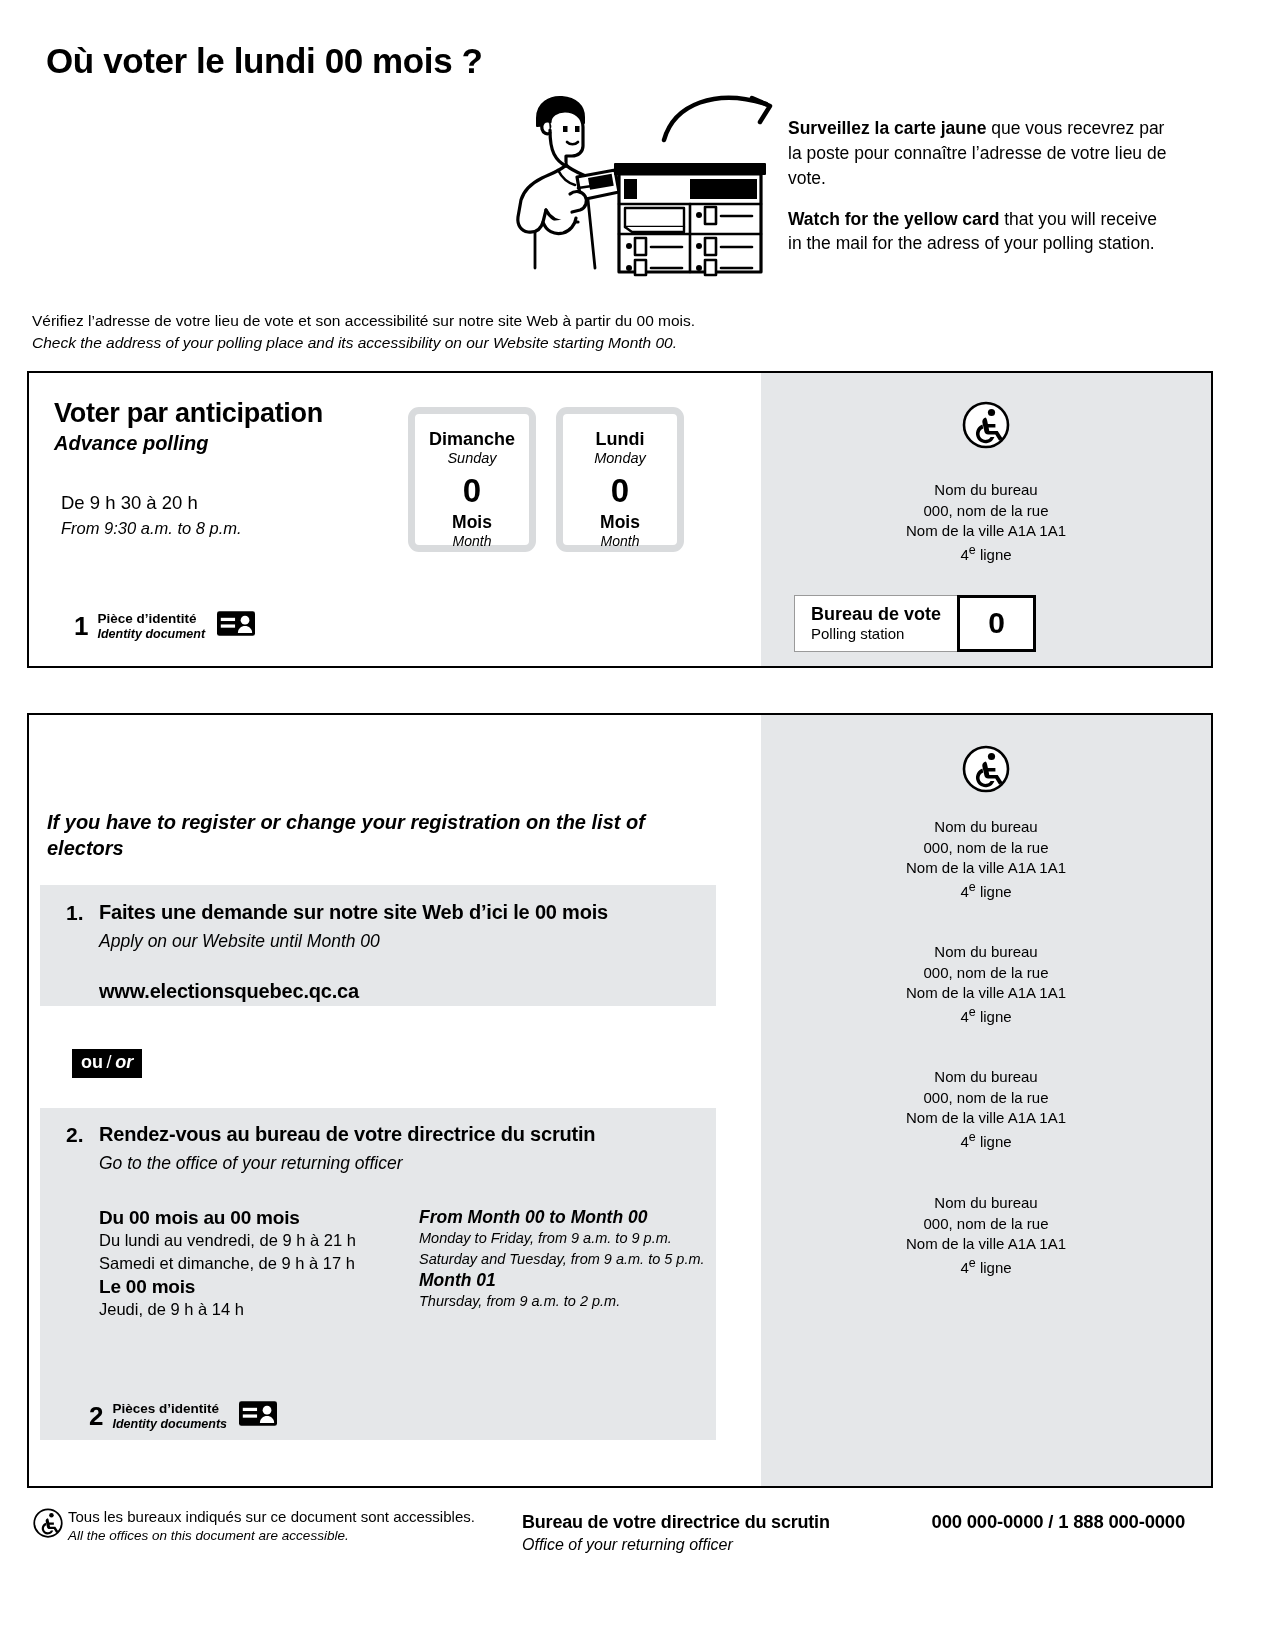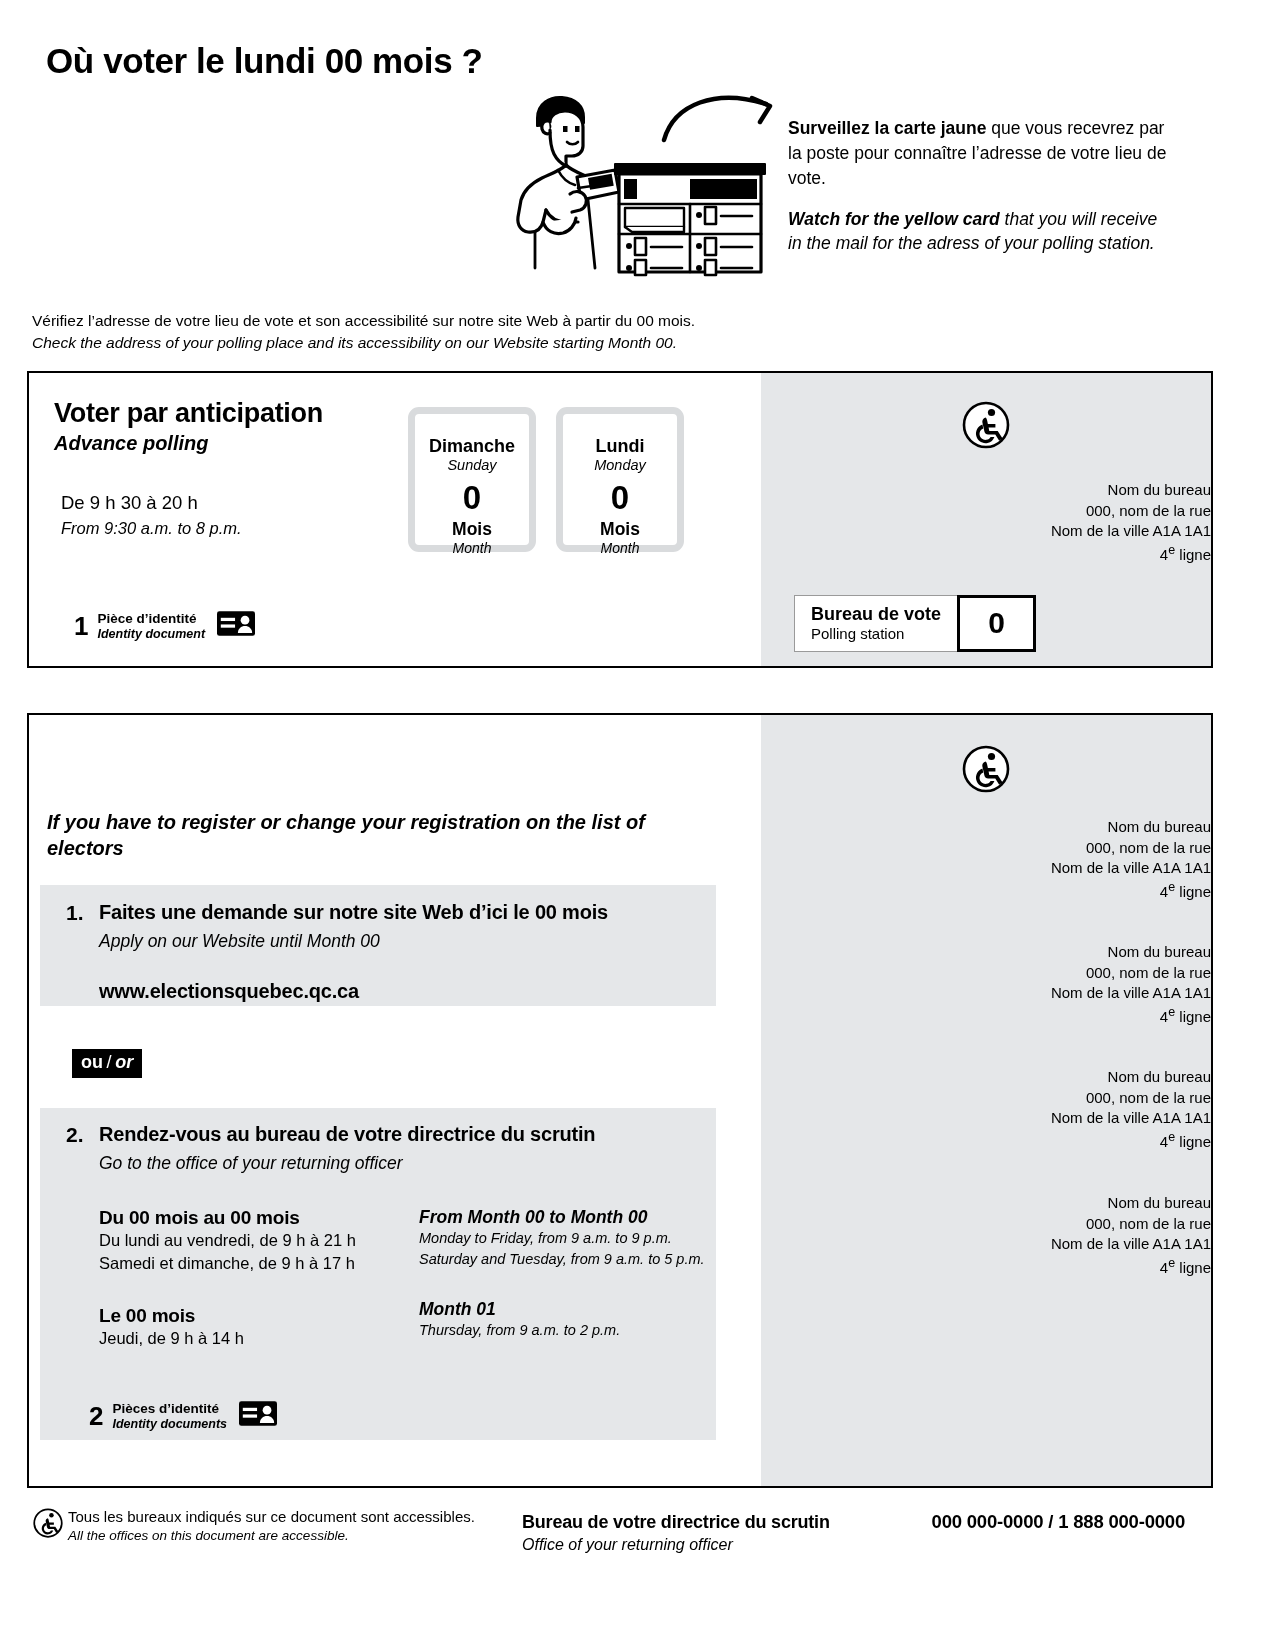--- a/index.html
+++ b/index.html
@@ -65,21 +65,20 @@
     position: absolute;
     left: 788px;
     top: 116px;
     width: 380px;
     font-size: 17.5px;
     line-height: 1.42;
   }
   #yellow-note .para-fr { margin: 0; }
   #yellow-note .para-en {
     margin: 16px 0 0 0;
-    font-style: italic;
   }
   #yellow-note b { font-weight: bold; }
 
   
   #verify {
     position: absolute;
     left: 32px;
     top: 310px;
     width: 1100px;
     font-size: 15.5px;
@@ -139,21 +138,21 @@
   .date-card {
     position: absolute;
     top: 34px;
     width: 128px;
     height: 145px;
     background: #ffffff;
     border: 7px solid #d9dbdd;
     border-radius: 11px;
     box-sizing: border-box;
     text-align: center;
-    padding-top: 23px;
+    padding-top: 16px;
   }
   #date-card-0 { left: 379px; }
   #date-card-1 { left: 527px; }
   .dc-day-fr { font-size: 18px; font-weight: bold; line-height: 1.1; }
   .dc-day-en { font-size: 14.5px; font-style: italic; line-height: 1.2; }
   .dc-num { font-size: 33px; font-weight: bold; line-height: 1.25; margin-top: 3px; }
   .dc-month-fr { font-size: 17.5px; font-weight: bold; line-height: 1.1; margin-top: 2px; }
   .dc-month-en { font-size: 14px; font-style: italic; line-height: 1.2; }
 
   
@@ -168,21 +167,21 @@
     font-weight: bold;
     margin-right: 9px;
     line-height: 1;
   }
   .id-labels { line-height: 1.15; margin-right: 12px; }
   .id-fr { font-size: 13.5px; font-weight: bold; }
   .id-en { font-size: 12.5px; font-weight: bold; font-style: italic; }
 
   
   .office-block {
-    text-align: right;
+    text-align: center;
     font-size: 15px;
     line-height: 1.38;
   }
   #adv-access-icon {
     position: absolute;
     left: 50%;
     top: 28px;
     transform: translateX(-50%);
   }
   #adv-office {
@@ -313,21 +312,21 @@
     margin-top: 33px;
     margin-left: 33px;
   }
   .hours-col { position: absolute; top: 0; }
   #hours-fr-col { left: 0; width: 320px; }
   #hours-en-col { left: 320px; width: 330px; }
   .hours-head-fr { font-size: 19px; font-weight: bold; letter-spacing: -0.2px; }
   .hours-head-en { font-size: 17.5px; font-weight: bold; font-style: italic; }
   .hours-line-fr { font-size: 16.5px; line-height: 1.42; }
   .hours-line-en { font-size: 14.5px; font-style: italic; line-height: 1.45; }
-  .hours-group-2 { margin-top: 29px; }
+  .hours-group-2 { }
 
   #reg-id-req { left: 60px; top: 686px; }
 
   #reg-access-icon {
     position: absolute;
     left: 50%;
     top: 30px;
     transform: translateX(-50%);
   }
   .reg-office {

